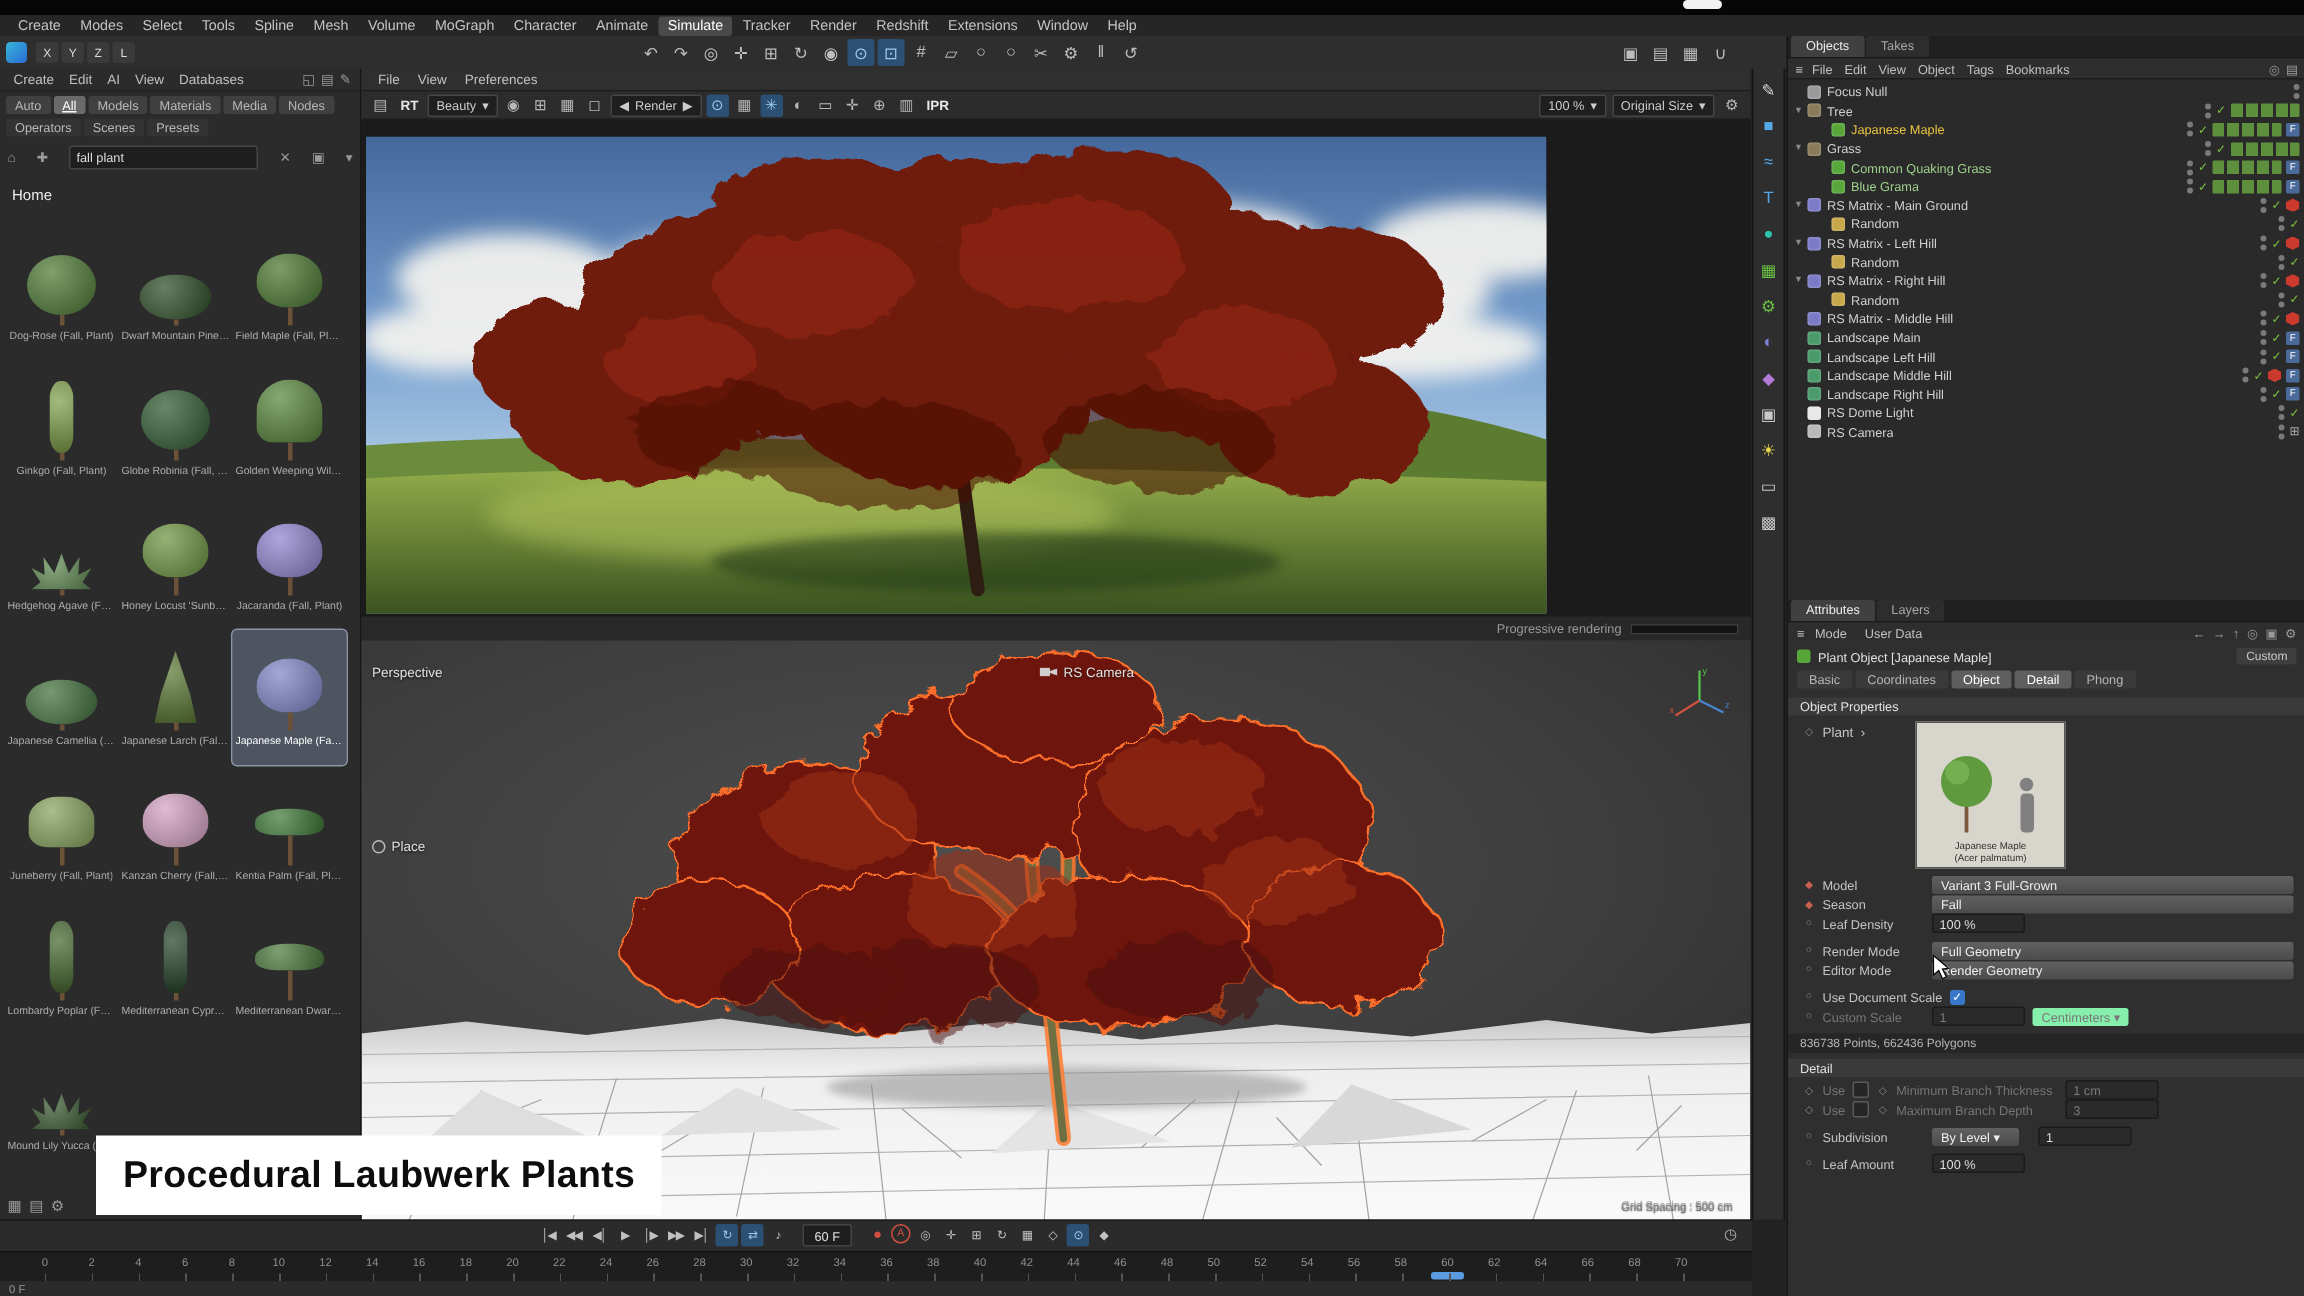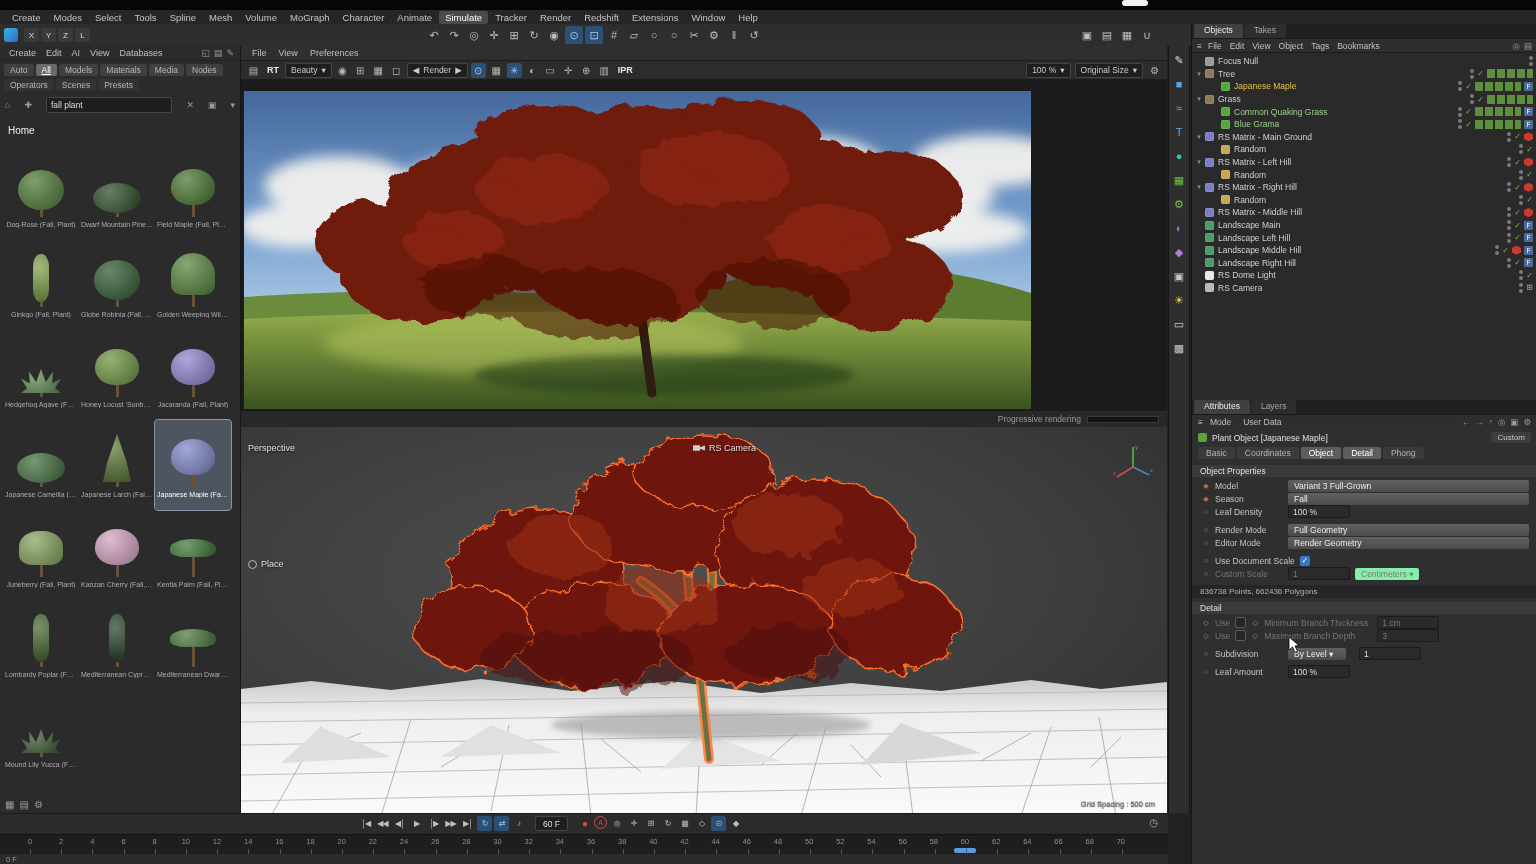--- a/index.html
+++ b/index.html
@@ -1024,20 +1024,38 @@
         </div>
         <div class="attr-tabrow">
 
         <span class="attr-tab">Basic</span>
             <span class="attr-tab">Coordinates</span>
             <span class="attr-tab active">Object</span>
             <span class="attr-tab active">Detail</span>
             <span class="attr-tab">Phong</span>
           </div>
         <div class="section-head">Object Properties</div>
+        <div class="plant-row">
+          <span class="plant-label">
+            <span class="krow dia"></span>
+            <span>Plant</span>
+            <span class="i-chev"></span>
+          </span>
+          <div class="plant-thumb">
+            <svg width="96" height="66">
+              <line x1="32" y1="60" x2="32" y2="36" stroke="#7a5a3a" stroke-width="2.5"></line>
+              <circle cx="32" cy="26" r="17" fill="#5f9a3f"></circle>
+              <circle cx="26" cy="20" r="8" fill="#79b455" opacity="0.8"></circle>
+              <circle cx="72" cy="28" r="4.5" fill="#808080"></circle>
+              <rect x="68" y="34" width="9" height="26" rx="3" fill="#808080"></rect>
+            </svg>
+            <span class="thumb-cap">Japanese Maple</span>
+            <span class="thumb-cap">(Acer palmatum)</span>
+          </div>
+        </div>
 
         <div class="attr-row">
           <span class="krow red"></span>
           <span class="attr-label">Model</span>
           <span class="val-drop">Variant 3 Full-Grown</span>
         </div>
         <div class="attr-row">
           <span class="krow red"></span>
           <span class="attr-label">Season</span>
           <span class="val-drop">Fall</span>
@@ -1175,18 +1193,19 @@
           <span class="tick" style="left: 94.4444%;">68</span>
           <span class="tick" style="left: 97.2222%;">70</span>
         </div>
       <div class="ruler-marks"></div>
     </div>
     <div class="range-row">
       <span>0 F</span>
     </div>
   </div>
 
+  <div class="video-title">Procedural Laubwerk Plants</div>
 
   <svg class="cursor" width="14" height="18">
     <path d="M1,1 L1,14 L4.5,11 L7,16.5 L9.5,15.2 L7,10 L11,9.5 Z" fill="#fff" stroke="#000" stroke-width="0.8"></path>
   </svg>
 
 </div>
 
 </body></html>

